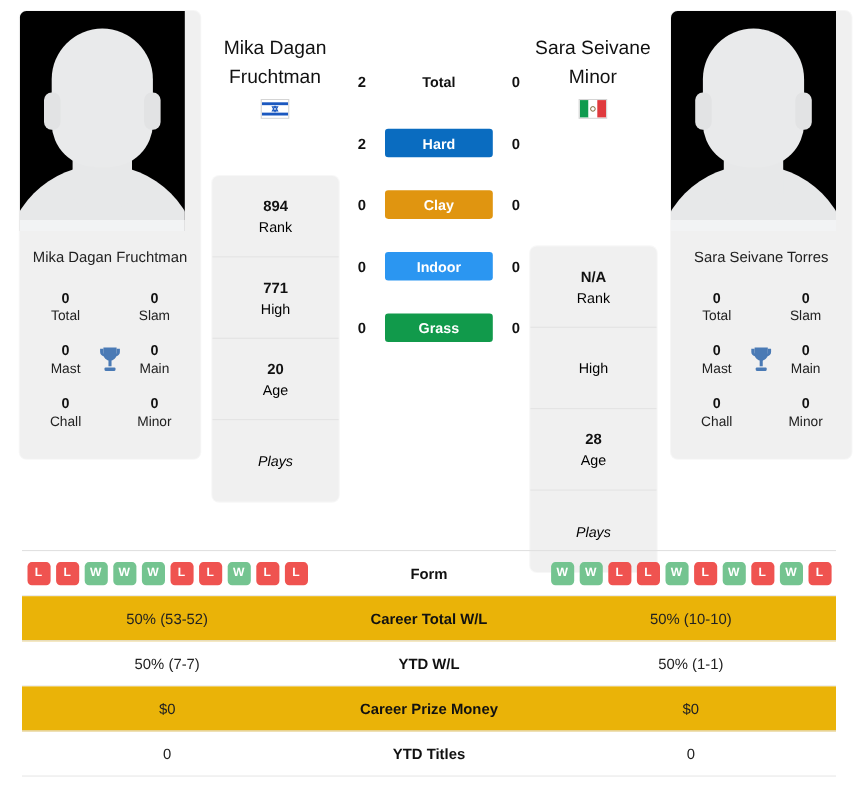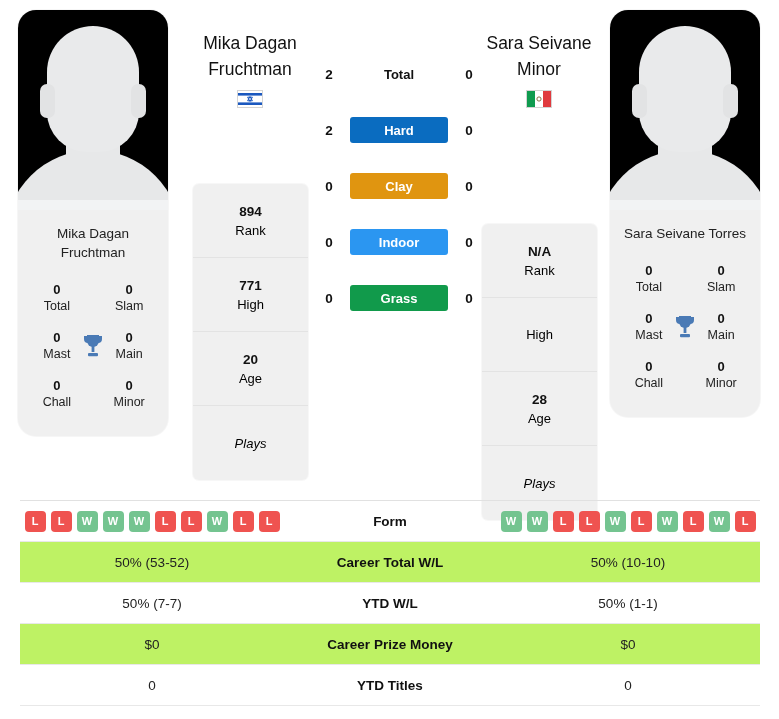--- a/index.html
+++ b/index.html
@@ -17,23 +17,23 @@
   .h2h-top {
     position: relative;
     width: 779px;
     height: 492px;
   }
 
   
   .player-card {
     position: absolute;
     top: 10px;
-    width: 150px;
+    width: 164px;
     background: #f0f0f0;
-    border-radius: 18px;
+    border-radius: 6px;
     overflow: hidden;
     box-shadow: 0 0 0 1px rgba(0,0,0,0.035);
   }
   .player-card.left  { left: 18px; }
   .player-card.right { left: 610px; }
 
   .avatar {
     width: 150px;
     height: 200px;
     background: #000000;
@@ -160,21 +160,21 @@
 
   
   .stat-card {
     position: absolute;
     width: 115px;
     background: #f0f0f0;
     border-radius: 6px;
     overflow: hidden;
     box-shadow: 0 0 0 1px rgba(0,0,0,0.03);
   }
-  .stat-card.left  { left: 193px; top: 184px; }
+  .stat-card.left  { left: 193px; top: 160px; }
   .stat-card.right { left: 482px; top: 187px; margin-top: 37px; }
   .stat-cell {
     height: 74px;
     display: flex;
     flex-direction: column;
     align-items: center;
     justify-content: center;
     border-bottom: 1px solid #e3e3e3;
     line-height: 19px;
   }
@@ -237,21 +237,21 @@
     top: 500px;
     width: 740px;
     border-top: 1px solid #e1e1e1;
   }
   .cmp-row {
     display: flex;
     align-items: center;
     height: 41px;
     border-bottom: 1px solid #e8e8e8;
   }
-  .cmp-row.alt { background: #bef264; }
+  .cmp-row.alt { background: #eab308; }
   .cmp-left, .cmp-right {
     flex: 1 1 0;
     display: flex;
     align-items: center;
     justify-content: center;
     font-size: 13.5px;
     color: #222;
   }
   .cmp-mid {
     width: 212px;

